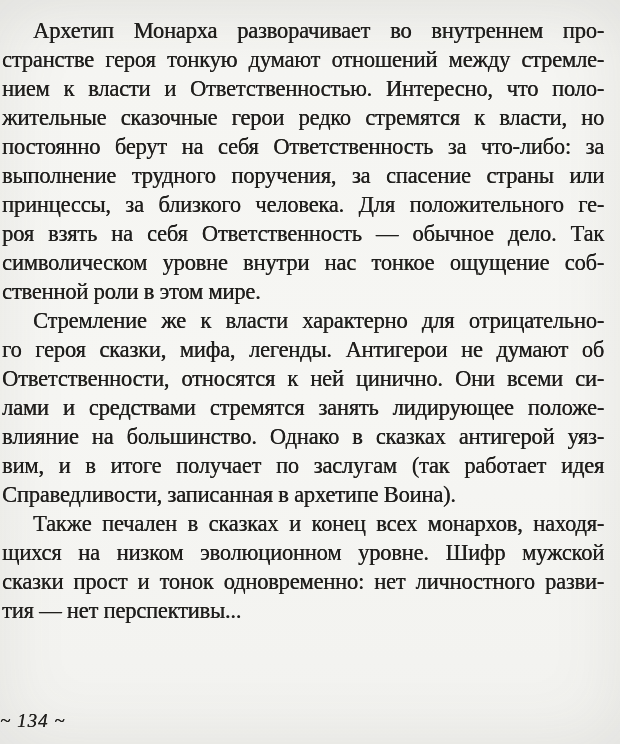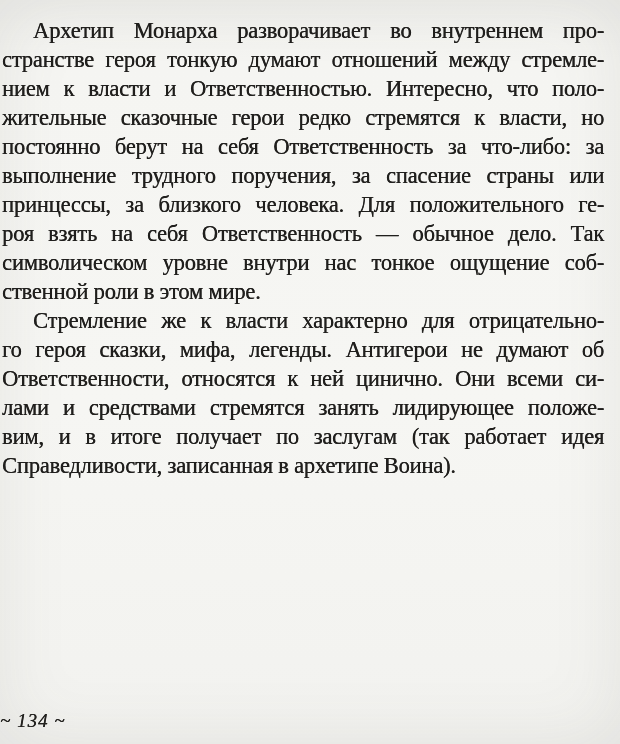--- a/index.html
+++ b/index.html
@@ -74,21 +74,28 @@
       <div class="line">роя взять на себя Ответственность — обычное дело. Так</div>
       <div class="line">символическом уровне внутри нас тонкое ощущение соб-</div>
       <div class="line last">ственной роли в этом мире.</div>
     </div>
 
     <div class="para">
       <div class="line first">Стремление же к власти характерно для отрицательно-</div>
       <div class="line">го героя сказки, мифа, легенды. Антигерои не думают об</div>
       <div class="line">Ответственности, относятся к ней цинично. Они всеми си-</div>
       <div class="line">лами и средствами стремятся занять лидирующее положе-</div>
+      <div class="line">влияние на большинство. Однако в сказках антигерой уяз-</div>
       <div class="line">вим, и в итоге получает по заслугам (так работает идея</div>
       <div class="line last">Справедливости, записанная в архетипе Воина).</div>
     </div>
 
+    <div class="para">
+      <div class="line first">Также печален в сказках и конец всех монархов, находя-</div>
+      <div class="line">щихся на низком эволюционном уровне. Шифр мужской</div>
+      <div class="line">сказки прост и тонок одновременно: нет личностного разви-</div>
+      <div class="line last">тия — нет перспективы...</div>
+    </div>
 
   </div>
 
   <div class="footer">~ 134 ~</div>
 </div>
 
 </body></html>

